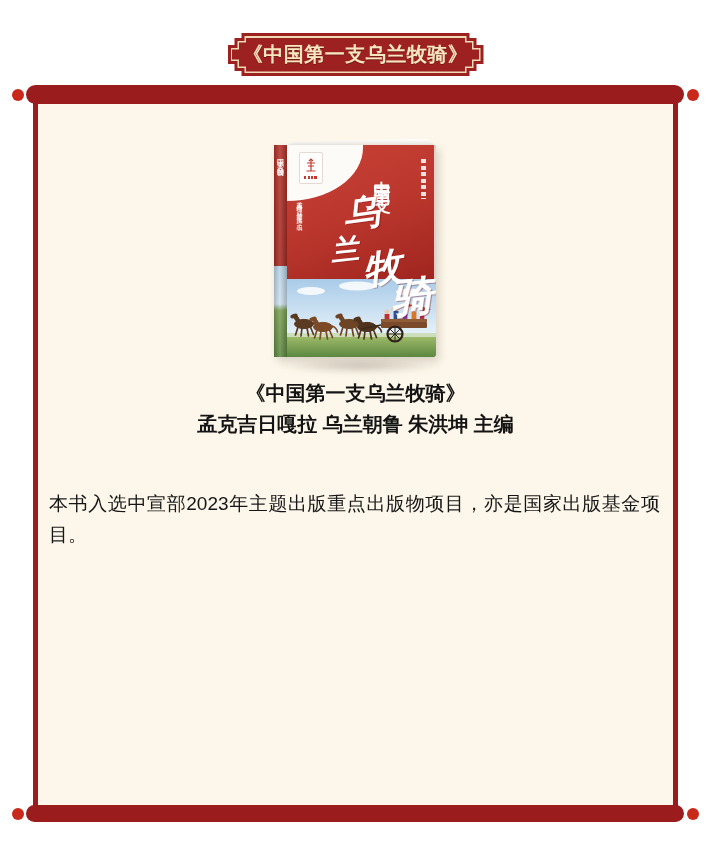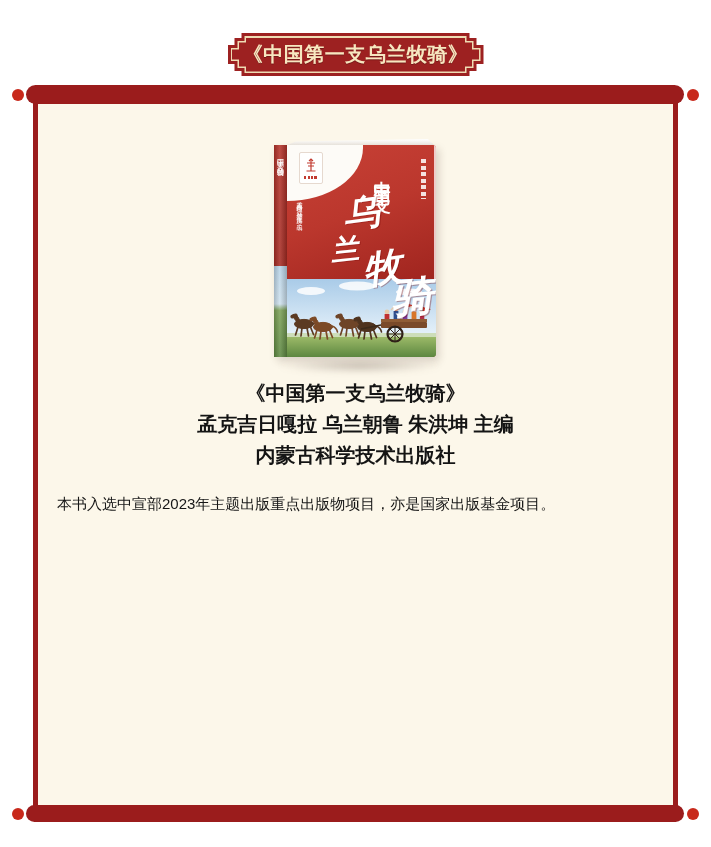--- a/index.html
+++ b/index.html
@@ -94,22 +94,22 @@
     position:absolute;left:2px;right:-6px;bottom:-8px;height:14px;border-radius:50%;
     background:radial-gradient(ellipse at center,rgba(70,50,40,.30),rgba(70,50,40,0) 70%);
     filter:blur(3px);
   }
   
   .heading{
     position:absolute;top:283px;left:0;right:0;text-align:center;
     font-weight:bold;font-size:20px;line-height:31px;color:#141414;
   }
   .para{
-    position:absolute;left:19px;right:13px;
-    font-size:15px;line-height:31px;color:#161616;text-align:justify;
+    position:absolute;left:11px;right:13px;
+    font-size:19px;line-height:31px;color:#161616;text-align:justify;
   }
   .para.p1{top:393px;}
   .para.p2{top:456px;}
 </style>
 </head>
 <body>
 
 <div class="plaque">
   <div class="layer"></div>
   <div class="layer line"></div>
@@ -220,18 +220,17 @@
           </svg>
         </div>
       </div>
     </div>
     <div class="book-shadow"></div>
   </div>
 
   <div class="heading">
     <div>《中国第一支乌兰牧骑》</div>
     <div>孟克吉日嘎拉 乌兰朝鲁  朱洪坤  主编</div>
-    <div>内蒙古科学技术出版社</div>
   </div>
 
   <div class="para p1">本书入选中宣部2023年主题出版重点出版物项目，亦是国家出版基金项目。</div>
 
 </div>
 
 </body></html>

